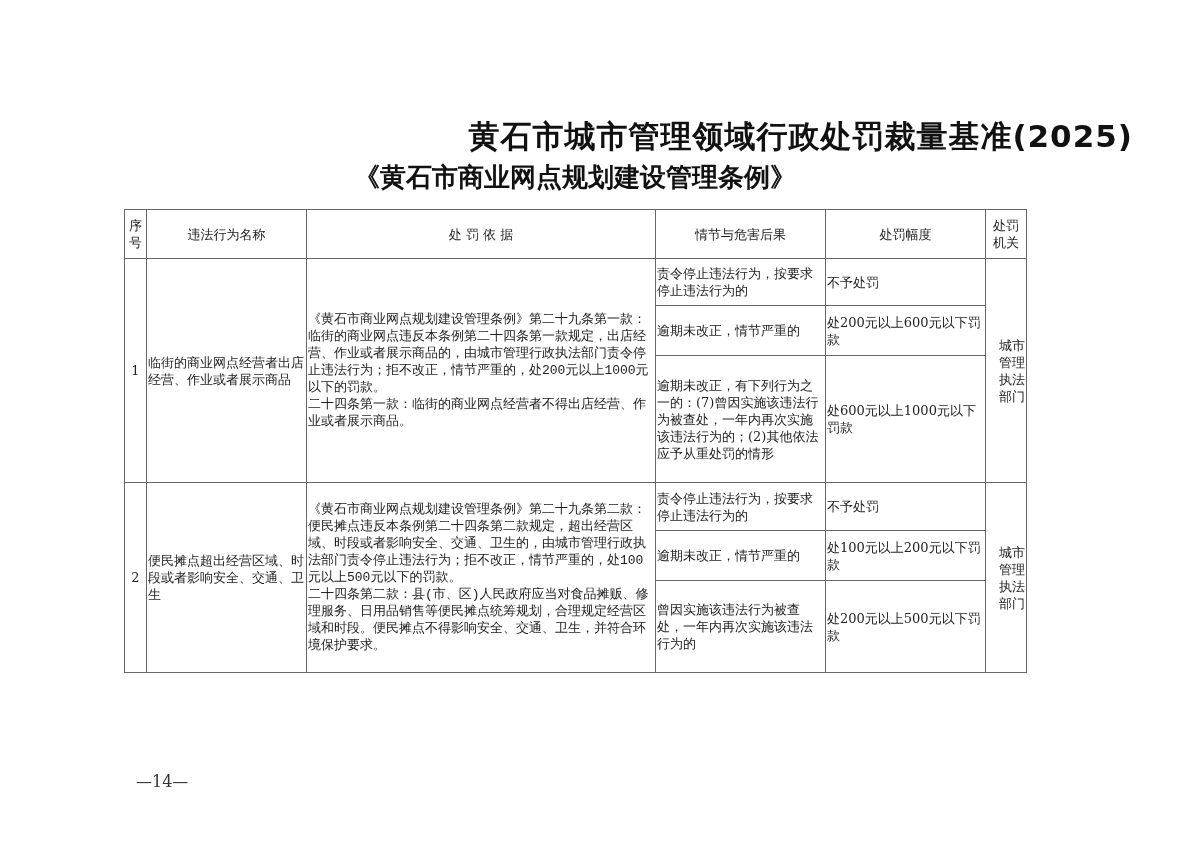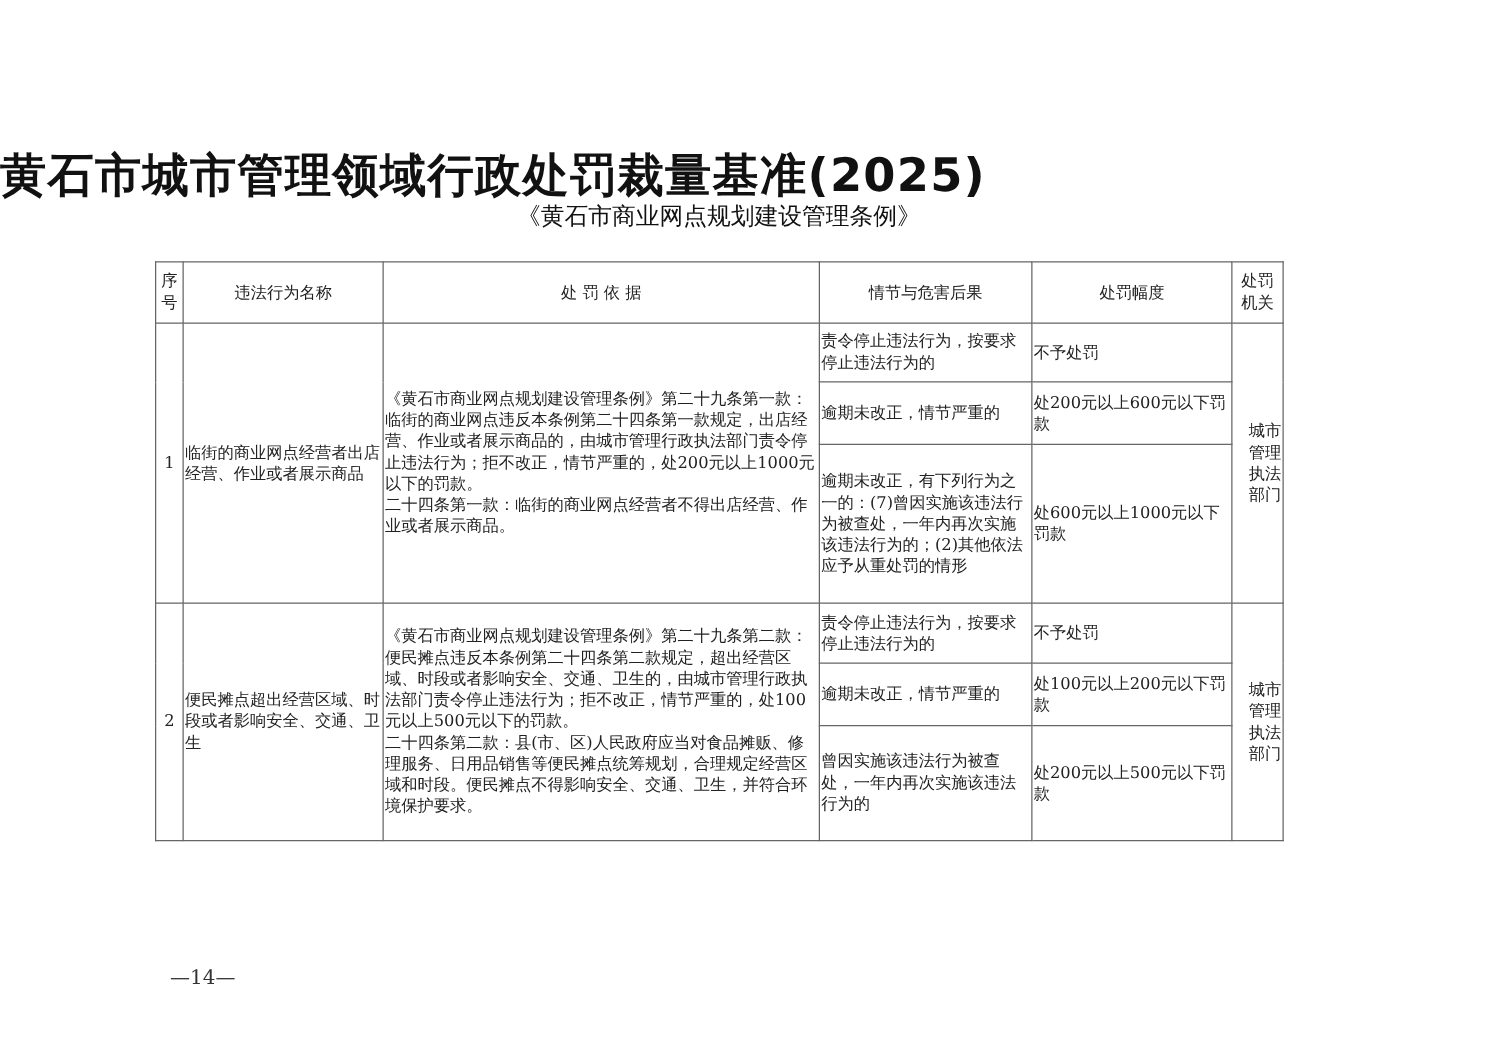--- a/index.html
+++ b/index.html
@@ -1,29 +1,29 @@
 <!DOCTYPE html>
 <html><head>
 <meta charset="utf-8">
 <style>
   html, body { margin: 0; padding: 0; background: #ffffff; }
   body { width: 1200px; height: 848px; position: relative; overflow: hidden;
          font-family: "DejaVu Serif", "Liberation Serif", serif; color: #222; }
-  .title { position: absolute; left: 0; width: 1133px; top: 116px; text-align: left;
-           font-size: 37px; font-weight: bold; letter-spacing: 1px; color: #111;
+  .title { position: absolute; left: 0; width: 1133px; top: 116px; text-align: right;
+           font-size: 31px; font-weight: bold; letter-spacing: 1px; color: #111;
            font-family: "DejaVu Sans", "Liberation Sans", sans-serif; }
   .subtitle { position: absolute; left: 0; width: 1150px; top: 160px; text-align: center;
-              font-size: 19px; color: #111; }
+              font-size: 26px; color: #111; font-weight: bold; }
   table.main { position: absolute; left: 124px; top: 189px; border-collapse: collapse;
                table-layout: fixed; font-size: 13px; line-height: 17px; margin-top: 20px; }
   table.main td { border: 1px solid #666; padding: 0 1px; vertical-align: middle; }
   .hdr td { height: 48px; text-align: center; }
   .center { text-align: center; }
   .left { text-align: left; }
-  .law { padding-left: 2px; text-align: left; white-space: pre-wrap; }
+  .law { padding-left: 2px; text-align: left; white-space: pre-wrap; font-family: Liberation Mono, monospace; }
   .agency { text-align: right; }
   .pageno { position: absolute; left: 136px; top: 772px; font-size: 16px; color: #333; }
 </style>
 </head>
 <body>
 
 <div class="title">黄石市城市管理领域行政处罚裁量基准(2025)</div>
 <div class="subtitle">《黄石市商业网点规划建设管理条例》</div>
 
 <table class="main">

